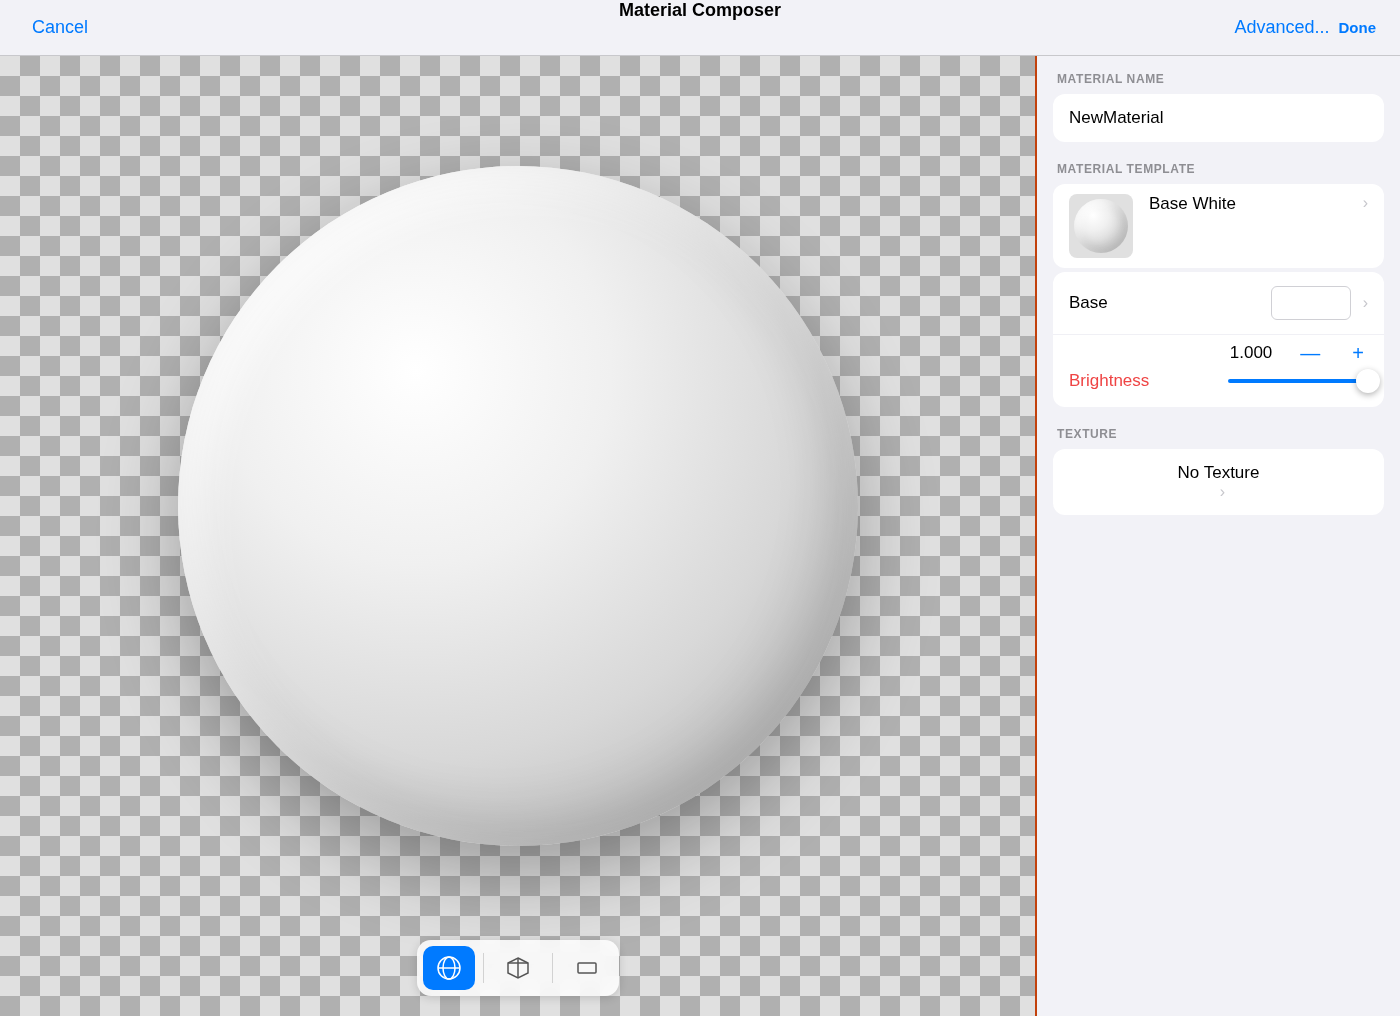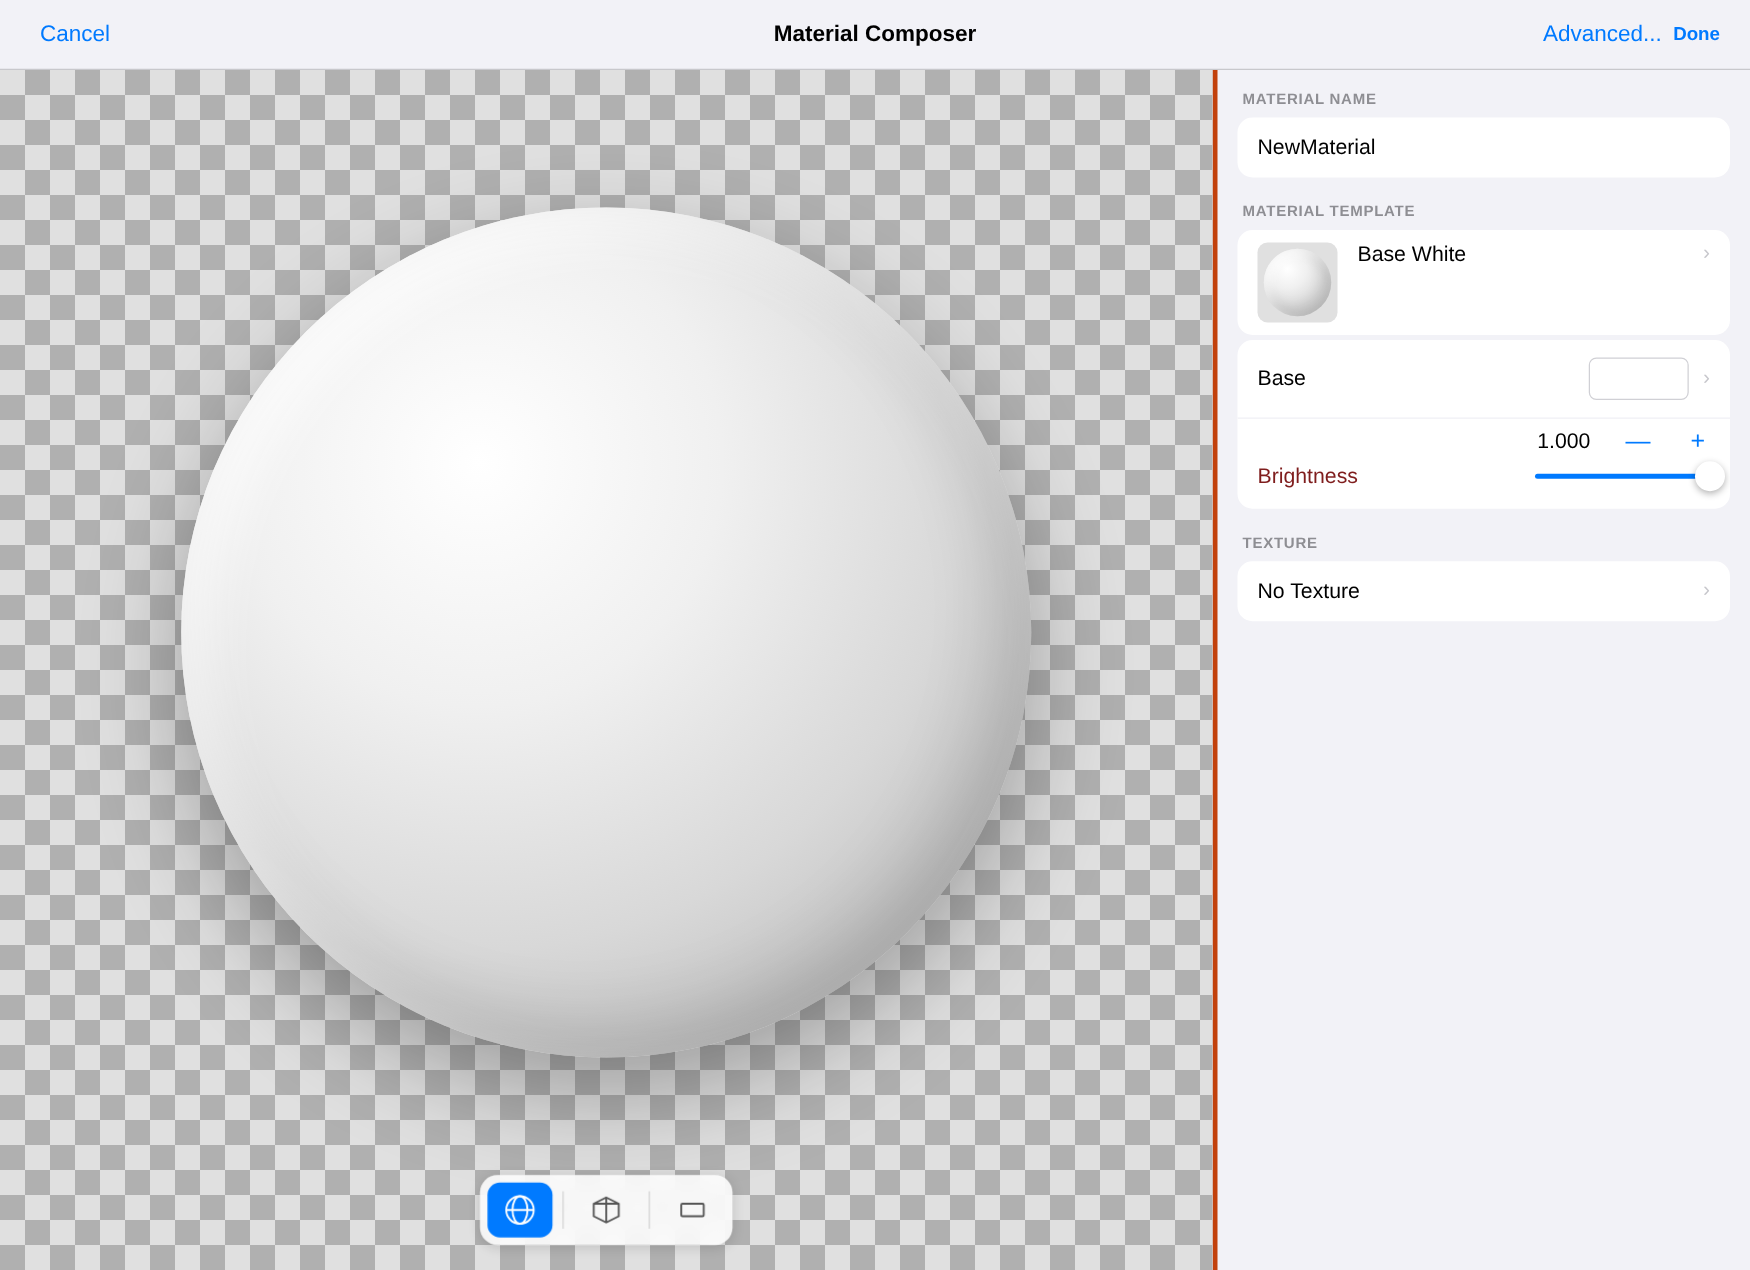--- a/index.html
+++ b/index.html
@@ -12,21 +12,20 @@
       display: flex;
       flex-direction: column;
     }
 
     
     .header {
       background: #f2f2f7;
       border-bottom: 1px solid #c8c8cc;
       height: 56px;
       display: flex;
-      align-items: center;
       justify-content: space-between;
       padding: 0 24px;
       flex-shrink: 0;
     }
     .header-title {
       font-size: 18px;
       font-weight: 600;
       color: #000;
       position: absolute;
       left: 50%;
@@ -145,23 +144,23 @@
     }
     .toolbar-divider {
       width: 1px;
       height: 30px;
       background: rgba(0,0,0,0.15);
       margin: 0 4px;
     }
 
     
     .right-panel {
-      width: 430px;
+      width: 365px;
       background: #f2f2f7;
-      border-left: 4px solid #c2410c;
+      border-left: 2px solid #c2410c;
       overflow-y: auto;
       flex-shrink: 0;
     }
 
     
     .section-label {
       font-size: 12px;
       font-weight: 600;
       color: #8e8e93;
       letter-spacing: 0.6px;
@@ -279,21 +278,21 @@
       font-weight: 300;
       line-height: 1;
     }
     .brightness-slider-row {
       display: flex;
       align-items: center;
       gap: 8px;
     }
     .brightness-label {
       font-size: 17px;
-      color: #7f1d1d;
+      color: #ef4444;
       flex: 1;
     }
     .slider-track {
       flex: 1;
       height: 4px;
       background: #007aff;
       border-radius: 2px;
       position: relative;
       max-width: 140px;
     }
@@ -309,20 +308,21 @@
       box-shadow: 0 2px 6px rgba(0,0,0,0.3);
       cursor: pointer;
     }
 
     
     .texture-row {
       display: flex;
       align-items: center;
       padding: 14px 16px;
       cursor: pointer;
+      flex-direction: column;
     }
     .texture-name {
       font-size: 17px;
       color: #000;
       flex: 1;
     }
   </style>
 </head>
 <body>
 

